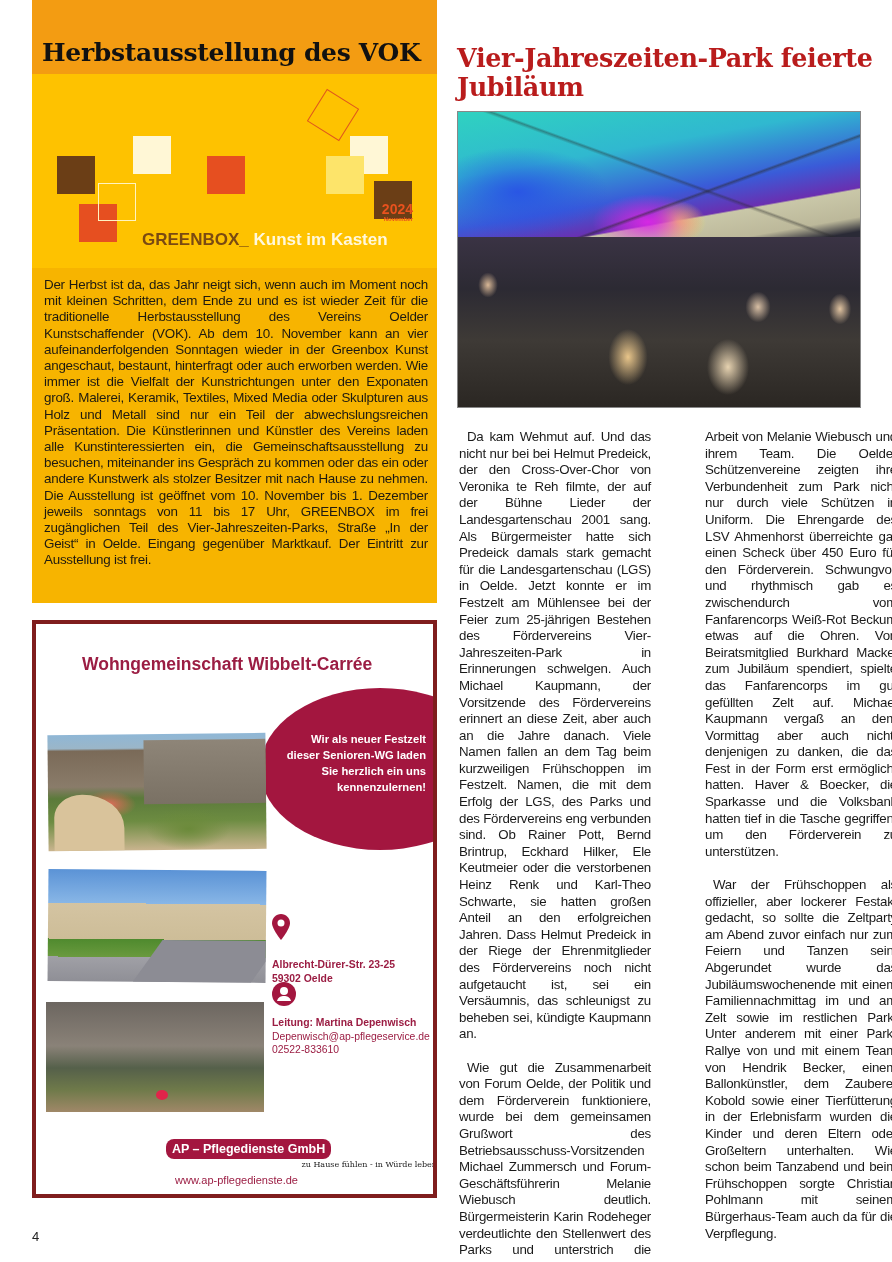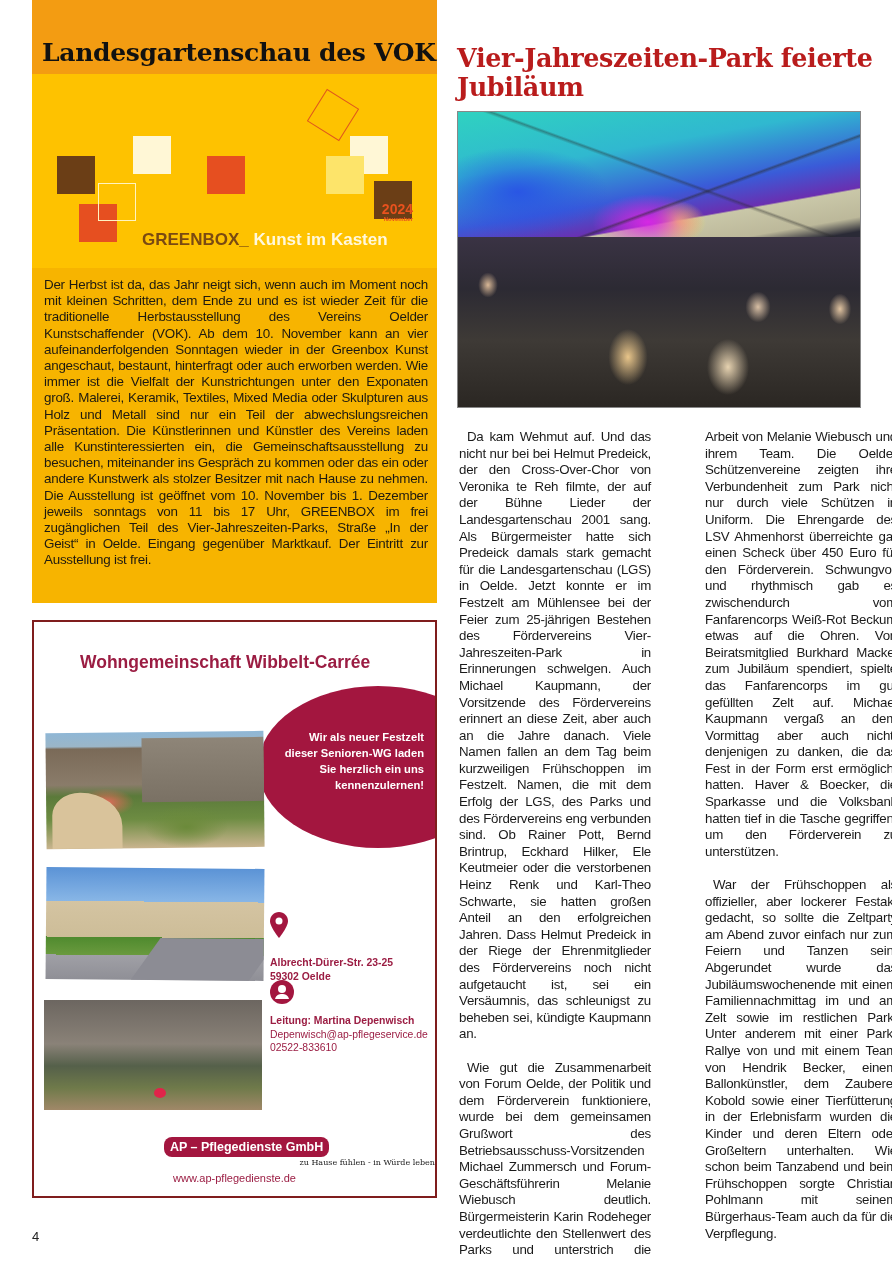--- a/index.html
+++ b/index.html
@@ -13,21 +13,21 @@
   .vok-art { position: absolute; left: 0; top: 74px; width: 405px; height: 194px; background: #fec200; }
   .sq { position: absolute; }
   .vok-art .year { position: absolute; left: 343px; top: 128px; width: 38px; font-size: 14px; font-weight: bold; color: #e8521e; text-align: right; line-height: 14px; }
   .vok-art .month { position: absolute; left: 340px; top: 142px; width: 41px; font-size: 6px; font-weight: bold; color: #e8521e; text-align: right; }
   .vok-art .brand { position: absolute; left: 110px; top: 156px; font-size: 17px; font-weight: bold; white-space: nowrap; }
   .vok-art .brand .b1 { color: #7a4a12; }
   .vok-art .brand .b2 { color: #fff8dd; }
   .vok-body { position: absolute; left: 12px; top: 277px; width: 384px; font-size: 13.4px; line-height: 16.2px; text-align: justify; color: #1e1a10; font-family: "Liberation Sans Narrow", "Liberation Sans", sans-serif; letter-spacing: -0.25px; }
 
   
-  .ad { position: absolute; left: 32px; top: 620px; width: 405px; height: 578px; border: 2px solid #7f1d1d; background: #fff; overflow: hidden; }
+  .ad { position: absolute; left: 32px; top: 620px; width: 405px; height: 578px; border: 4px solid #7f1d1d; background: #fff; overflow: hidden; }
   .ad-title { position: absolute; left: 46px; top: 30px; font-size: 17.5px; font-weight: bold; color: #9b1d43; white-space: nowrap; }
   .ad-bubble { position: absolute; left: 224px; top: 64px; width: 240px; height: 162px; border-radius: 50%; background: #a3163f; }
   .ad-bubble-text { position: absolute; left: 240px; top: 107px; width: 150px; font-size: 11.2px; line-height: 16px; font-weight: bold; color: #fff; text-align: right; }
   .photo { position: absolute; overflow: hidden; }
   .photo-1 { left: 12px; top: 110px; width: 218px; height: 116px; transform: rotate(-0.6deg);
     background:
       radial-gradient(ellipse 40px 20px at 60px 70px, #e46b5a 0, rgba(0,0,0,0) 70%),
       radial-gradient(ellipse 60px 30px at 140px 95px, #6b8a3a 0, rgba(0,0,0,0) 70%),
       linear-gradient(180deg, #8fb7d6 0, #9bb6c8 12%, #7a6a58 14%, #8a7c6a 45%, #5b7a3a 55%, #6d8c42 75%, #c9b48e 100%); }
   .photo-1 .wall { position: absolute; left: 96px; top: 6px; width: 122px; height: 64px; background: linear-gradient(180deg,#8e8578,#7a7164); }
@@ -74,21 +74,21 @@
   .col-2 { left: 670px; margin-left: 35px; }
   .col p { margin: 0; }
   .col p + p { margin-top: 16.6px; }
   .col p.indent { text-indent: 8px; }
 </style>
 </head>
 <body>
 
 <section class="vok">
   <div class="vok-head"></div>
-  <h2 class="vok-title">Landesgartenschau des VOK</h2>
+  <h2 class="vok-title">Herbstausstellung des VOK</h2>
 
   <div class="vok-art">
     <div class="sq" style="left:25px;top:82px;width:38px;height:38px;background:#6b3e16;"></div>
     <div class="sq" style="left:47px;top:130px;width:38px;height:38px;background:#e64f20;"></div>
     <div class="sq" style="left:66px;top:109px;width:38px;height:38px;border:1px solid #fff3c0;"></div>
     <div class="sq" style="left:101px;top:62px;width:38px;height:38px;background:#fff7d6;"></div>
     <div class="sq" style="left:175px;top:82px;width:38px;height:38px;background:#e64f20;"></div>
     <div class="sq" style="left:282px;top:22px;width:38px;height:38px;border:1px solid #e0581c;transform:rotate(32deg);"></div>
     <div class="sq" style="left:318px;top:62px;width:38px;height:38px;background:#fff7d6;"></div>
     <div class="sq" style="left:294px;top:82px;width:38px;height:38px;background:#fde46a;"></div>

